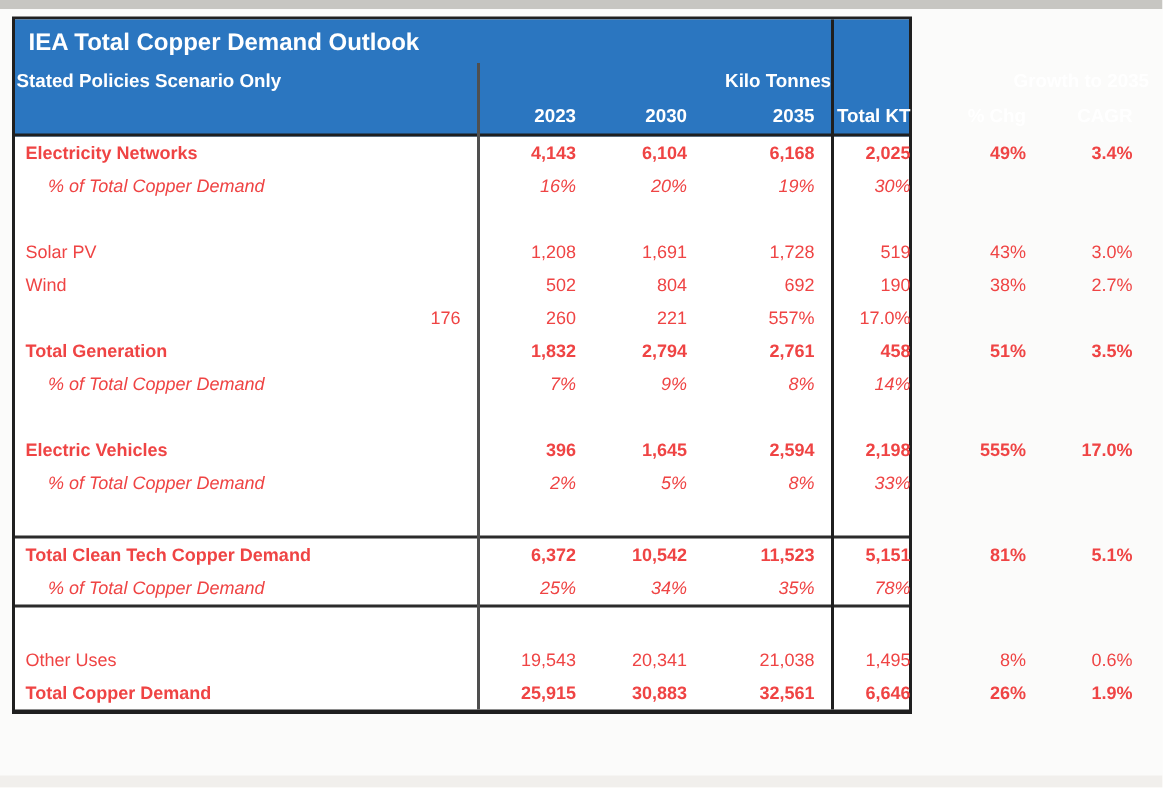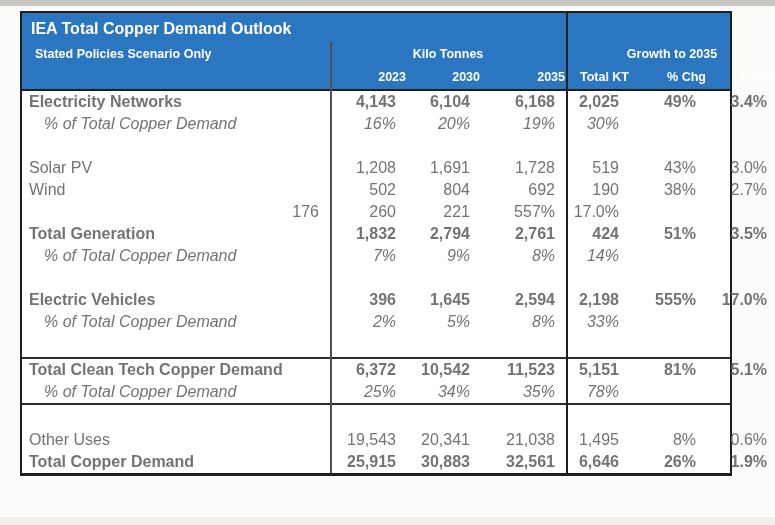--- a/index.html
+++ b/index.html
@@ -14,21 +14,21 @@
   }
   .top-strip {
     position: absolute; left: 0; top: 0; right: 0; height: 6px;
     background: #c7c6c2;
   }
   .bottom-strip {
     position: absolute; left: 0; top: 517px; right: 0; height: 8px;
     background: #f1efec;
   }
   .tbl {
-    position: absolute; left: 20px; top: 11px; width: 712px;
+    position: absolute; left: 8px; top: 11px; width: 600px;
     border: 2px solid #1f1f1f;
     border-bottom-width: 3px;
     background: #ffffff;
     box-sizing: border-box;
   }
   
   .hdr-block {
     background: #2B76C0;
     color: #ffffff;
     border-bottom: 2px solid #1f1f1f;
@@ -46,34 +46,33 @@
     white-space: nowrap;
   }
   .sub-row {
     display: grid;
     grid-template-columns: 308px 236px 212px;
     height: 24px;
     line-height: 24px;
     font-size: 12.5px;
     font-weight: bold;
   }
-  .sub-scenario { padding-left: 13px; white-space: nowrap; }
-  .sub-center { text-align: center; }
+  .sub-scenario { padding-left: 1px; white-space: nowrap; }
+  .sub-center { text-align: right; }
   .cols-row {
     display: grid;
     grid-template-columns: 308px 77px 74px 85px 64px 77px 71px;
     height: 23px;
     line-height: 23px;
     font-size: 12.5px;
     font-weight: bold;
-    margin-left: 10px;
   }
   .cols-row .ch { text-align: right; padding-right: 11px; white-space: nowrap; }
   
-  .body { font-size: 16px; color: #737373; }
+  .body { font-size: 12px; color: #ef4444; }
   .brow {
     display: grid;
     grid-template-columns: 308px 77px 74px 85px 64px 77px 71px;
     height: 22px;
     line-height: 22px;
   }
   .brow .lbl { padding-left: 7px; white-space: nowrap; overflow: hidden; }
   .brow .num { text-align: right; padding-right: 11px; white-space: nowrap; }
   .brow.bold { font-weight: bold; }
   .brow.pct { font-style: italic; }
@@ -170,21 +169,21 @@
       <div class="num">557%</div>
       <div class="num">17.0%</div>
     </div>
 
 
     <div class="brow bold">
       <div class="lbl">Total Generation</div>
       <div class="num">1,832</div>
       <div class="num">2,794</div>
       <div class="num">2,761</div>
-      <div class="num">424</div>
+      <div class="num">458</div>
       <div class="num">51%</div>
       <div class="num">3.5%</div>
     </div>
 
     <div class="brow pct">
       <div class="lbl">% of Total Copper Demand</div>
       <div class="num">7%</div>
       <div class="num">9%</div>
       <div class="num">8%</div>
       <div class="num">14%</div>

